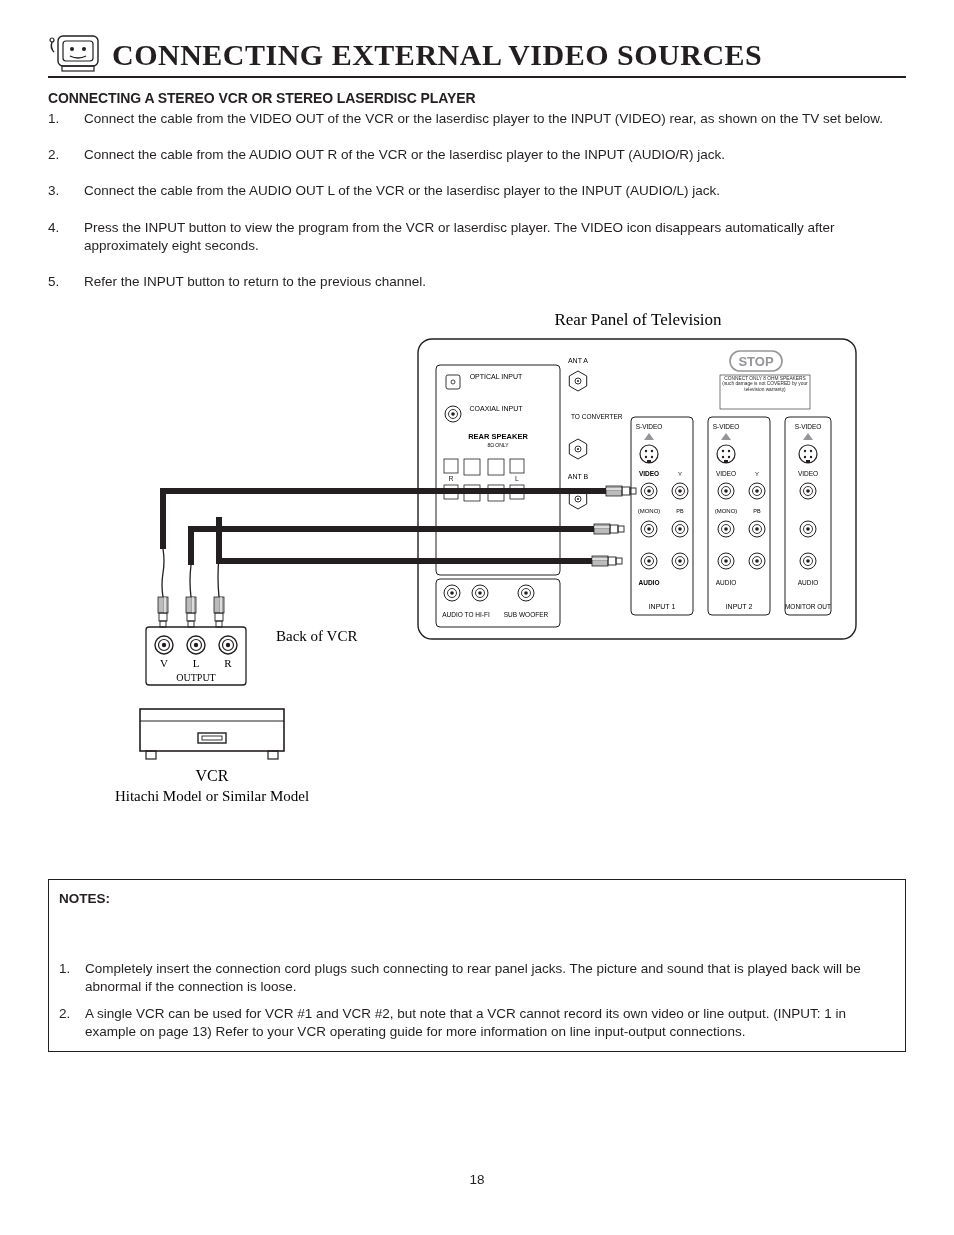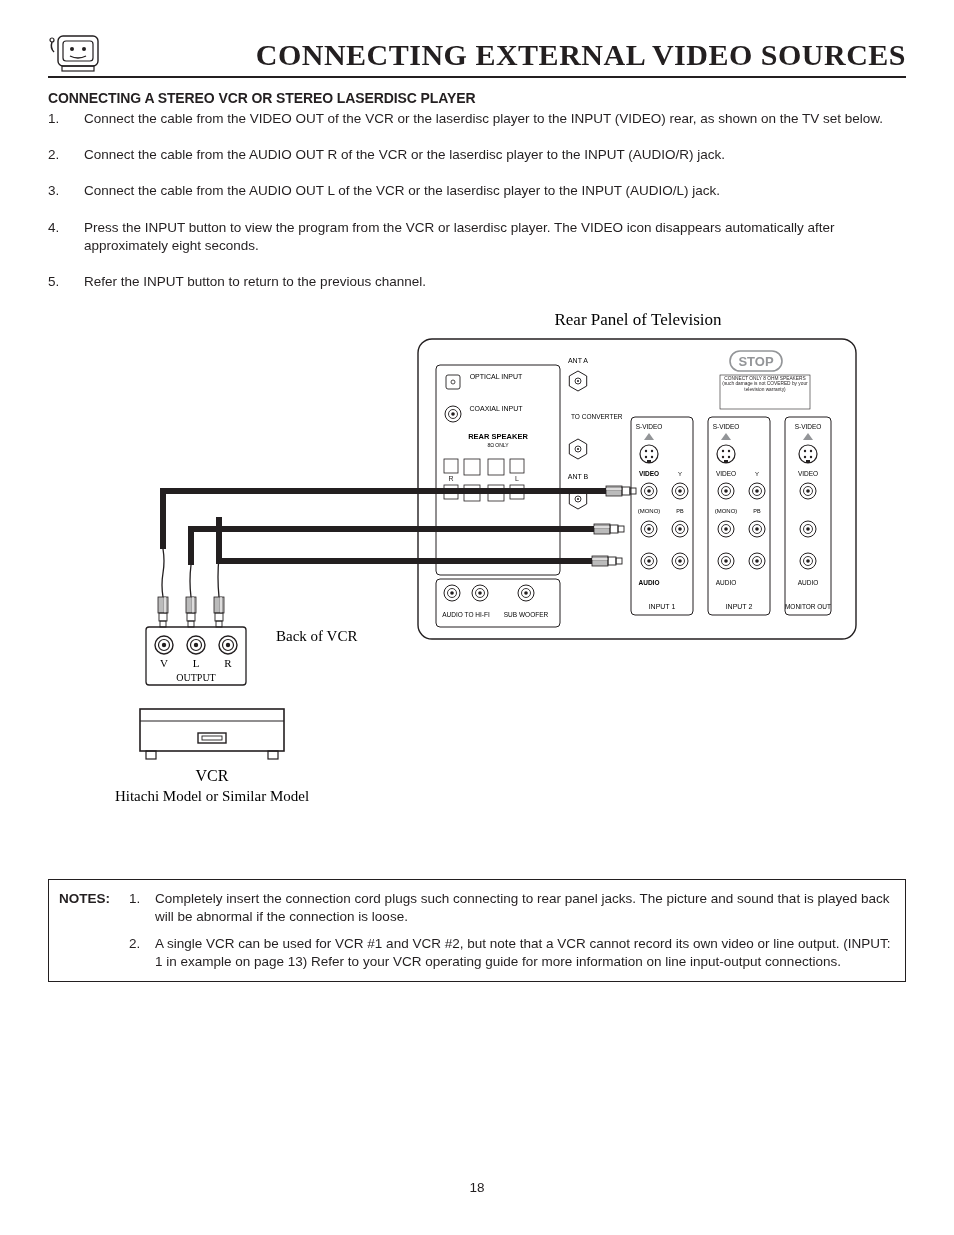--- a/index.html
+++ b/index.html
@@ -22,21 +22,21 @@
   .logo {
     width: 54px;
     height: 44px;
     position: relative;
     margin-right: 10px;
     flex: 0 0 auto;
   }
   .logo svg { width: 100%; height: 100%; }
   .title {
     flex: 1;
-    text-align: right;
+    text-align: left;
     font-family: "Times New Roman", Times, serif;
     font-weight: bold;
     font-size: 30px;
     letter-spacing: 0.5px;
     color: #231f20;
     padding-bottom: 2px;
   }
   .subhead {
     font-weight: bold;
     font-size: 14px;
@@ -70,31 +70,31 @@
     height: 100%;
   }
   
   .notes { 
     border: 1px solid #231f20;
     margin-top: 30px;
     padding: 10px 14px 10px 10px;
     font-size: 13.5px;
     line-height: 1.3;
   }
-  .notes .row { display:flex; }
+  .notes .row { display:flex;flex-direction:column; }
   .notes .lab { width:70px; flex:0 0 70px; font-weight:bold; }
   .notes ol { list-style:none; padding:0; flex:1;}
   .notes ol li { display:flex; margin-bottom:10px;}
   .notes ol li:last-child{margin-bottom:0;}
   .notes ol li .n{ width:26px; flex:0 0 26px;}
   .notes ol li .t{ flex:1;}
   .pagenum {
     position:absolute;
     left:0; right:0;
-    bottom:40px;
+    bottom:48px;
     text-align:center;
     font-size:13.5px;
   }
 </style>
 </head>
 <body>
 
 <div class="header">
   <div class="logo">
     <svg viewBox="0 0 54 44">

